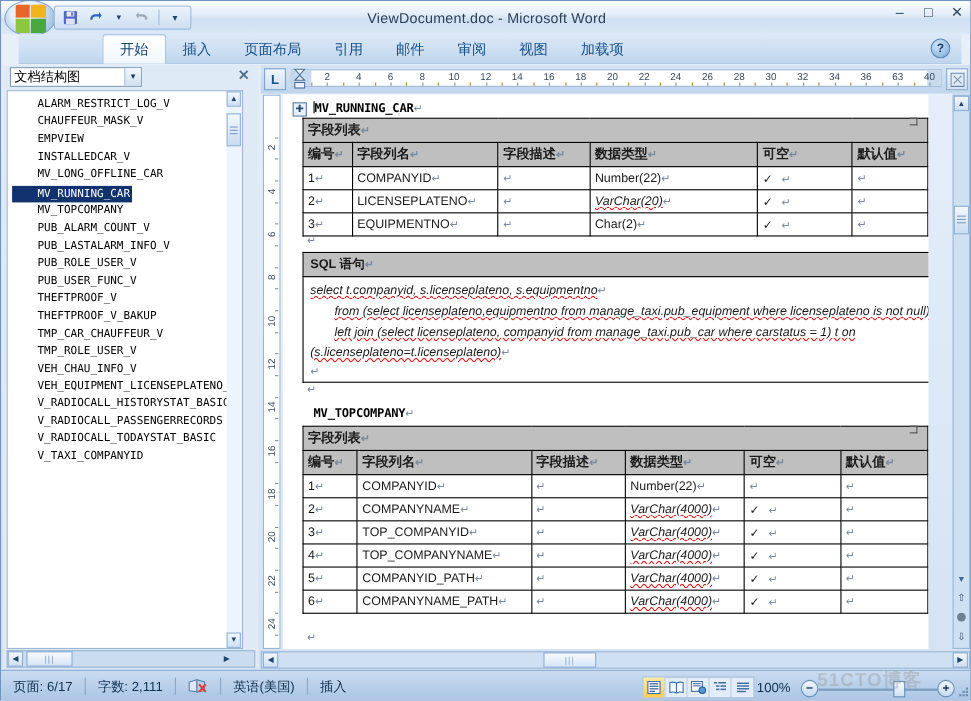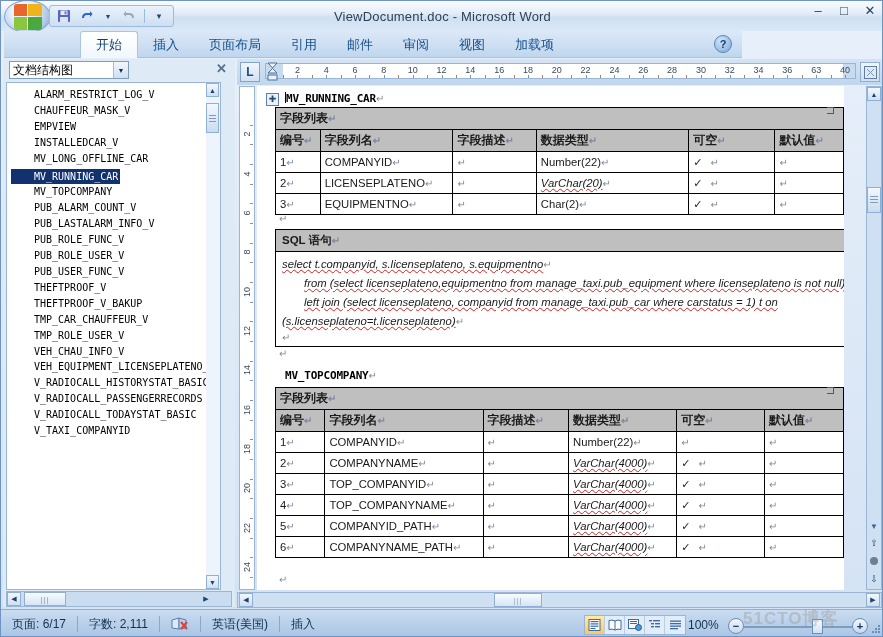--- a/index.html
+++ b/index.html
@@ -63,21 +63,21 @@
   }
   .win-btns {
     position: absolute; right: 6px; top: 3px;
     display: flex; align-items: center; gap: 10px;
     font-size: 13px; color: #24445f;
   }
   .win-btn { width: 16px; text-align: center; line-height: 14px; }
 
   
   .ribbon {
-    position: absolute; left: 3px; top: 30px; width: 738px; height: 27px;
+    position: absolute; left: 16px; top: 30px; width: 857px; height: 27px;
     background: linear-gradient(to bottom, #dbe8f7 0%, #cfe0f3 50%, #bed6ee 100%);
     border-bottom: 1px solid #a7c2e0;
   }
   .tabs { position: absolute; left: 76px; top: 0; display: flex; height: 27px; }
   .tab {
     padding: 0 15px; height: 27px;
     display: flex; align-items: center;
     font-size: 13px; color: #16508c;
   }
   .help-icon {
@@ -428,23 +428,20 @@
           </div>
           <div class="dm-row-sel"><span class="dm-item sel">MV_RUNNING_CAR</span></div>
           <div class="dm-row-sel">
             <span class="dm-item" style="display: block;">MV_TOPCOMPANY</span>
           </div>
           <div class="dm-row-sel">
             <span class="dm-item" style="display: block;">PUB_ALARM_COUNT_V</span>
           </div>
           <div class="dm-row-sel">
             <span class="dm-item" style="display: block;">PUB_LASTALARM_INFO_V</span>
-          </div>
-          <div class="dm-row-sel">
-            <span class="dm-item" style="display: block;">PUB_ROLE_FUNC_V</span>
           </div>
           <div class="dm-row-sel">
             <span class="dm-item" style="display: block;">PUB_ROLE_USER_V</span>
           </div>
           <div class="dm-row-sel">
             <span class="dm-item" style="display: block;">PUB_USER_FUNC_V</span>
           </div>
           <div class="dm-row-sel">
             <span class="dm-item" style="display: block;">THEFTPROOF_V</span>
           </div>

